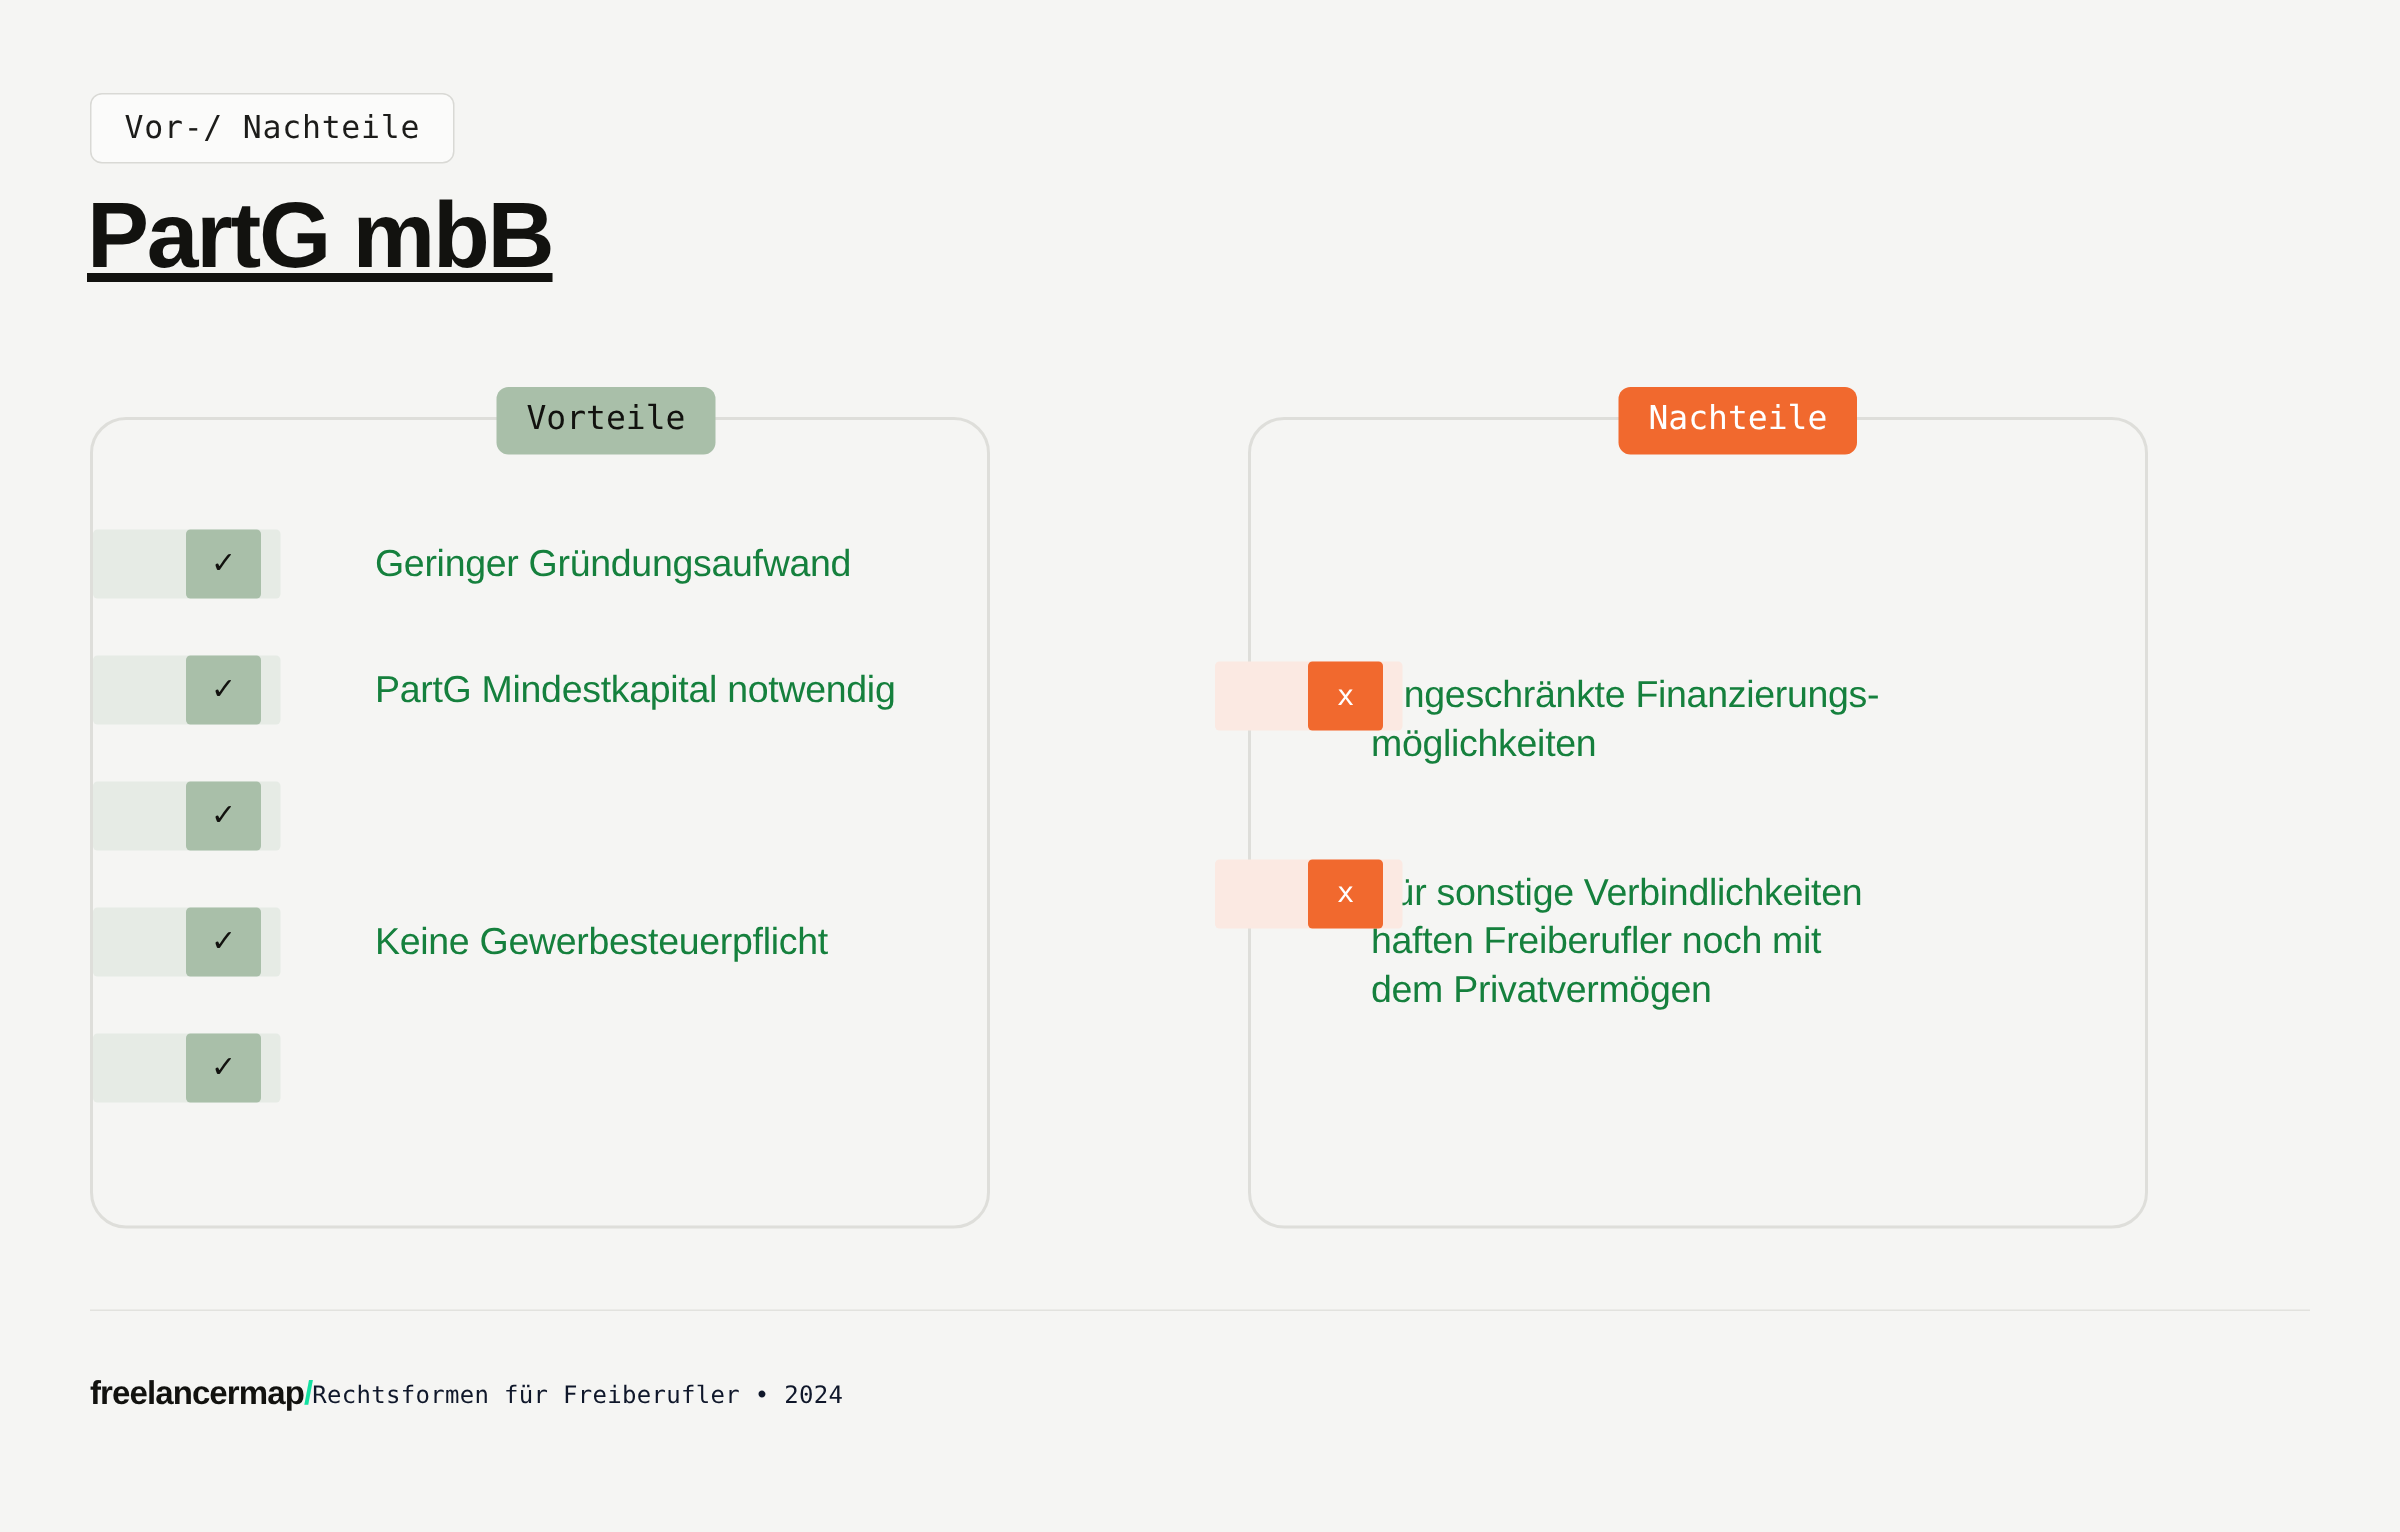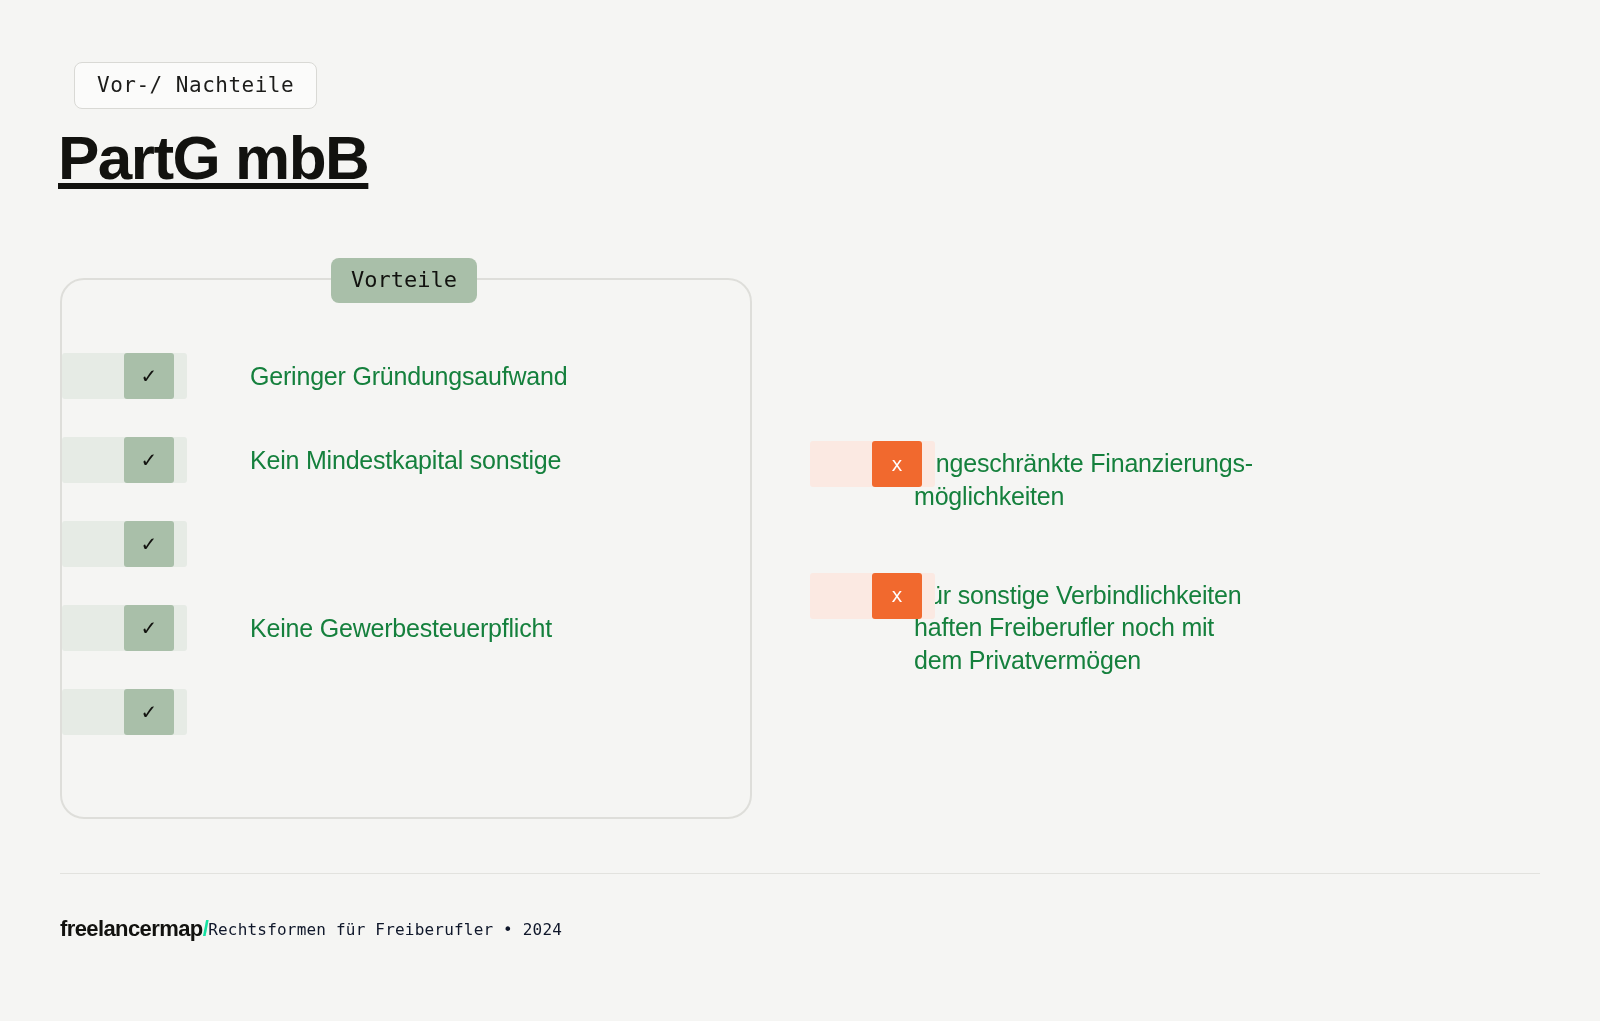--- a/index.html
+++ b/index.html
@@ -26,40 +26,39 @@
     top: 62px;
     border: 1.5px solid #d9d9d5;
     background: #fbfbfa;
     border-radius: 8px;
     padding: 12px 22px;
     font-family: "DejaVu Sans Mono", monospace;
     font-size: 21px;
     letter-spacing: 0.5px;
     color: #1c1c1a;
     line-height: 1;
-    margin-left: 14px;
   }
 
   .title {
     position: absolute;
     left: 58px;
     top: 122px;
     font-size: 62px;
     font-weight: bold;
     letter-spacing: -1.5px;
     color: #12120f;
     font-family: "Liberation Sans", sans-serif;
     text-decoration: underline;
   }
 
   
   .panel {
     position: absolute;
     top: 278px;
-    width: 692px;
+    width: 600px;
     height: 541px;
     border: 2px solid #dededa;
     border-radius: 24px;
     background: transparent;
   }
 
   .panel.left  { left: 60px; }
   .panel.right { left: 832px; }
 
   .panel-tag {
@@ -227,37 +226,40 @@
 
   <div class="rows pros" style="top:353px;">
     <div class="row">
       <span class="bar"></span>
       <span class="marker">✓</span>
       <span class="row-label">Geringer Gründungsaufwand</span>
     </div>
     <div class="row">
       <span class="bar"></span>
       <span class="marker">✓</span>
-      <span class="row-label">Kein Mindestkapital sonstige</span>
+      <span class="row-label">PartG Mindestkapital notwendig</span>
     </div>
     <div class="row">
       <span class="bar"></span>
       <span class="marker">✓</span>
     </div>
     <div class="row">
       <span class="bar"></span>
       <span class="marker">✓</span>
       <span class="row-label">Keine Gewerbesteuerpflicht</span>
     </div>
     <div class="row">
       <span class="bar"></span>
       <span class="marker">✓</span>
     </div>
   </div>
 
+  <div class="panel right">
+    <div class="panel-tag tag-cons">Nachteile</div>
+  </div>
 
   <div class="rows cons" style="top:441px;">
     <div class="row" style="margin-bottom:60px;">
       <span class="bar"></span>
       <span class="marker">x</span>
       <span class="row-label">Eingeschränkte Finanzierungs-
 möglichkeiten</span>
     </div>
     <div class="row">
       <span class="bar"></span>

